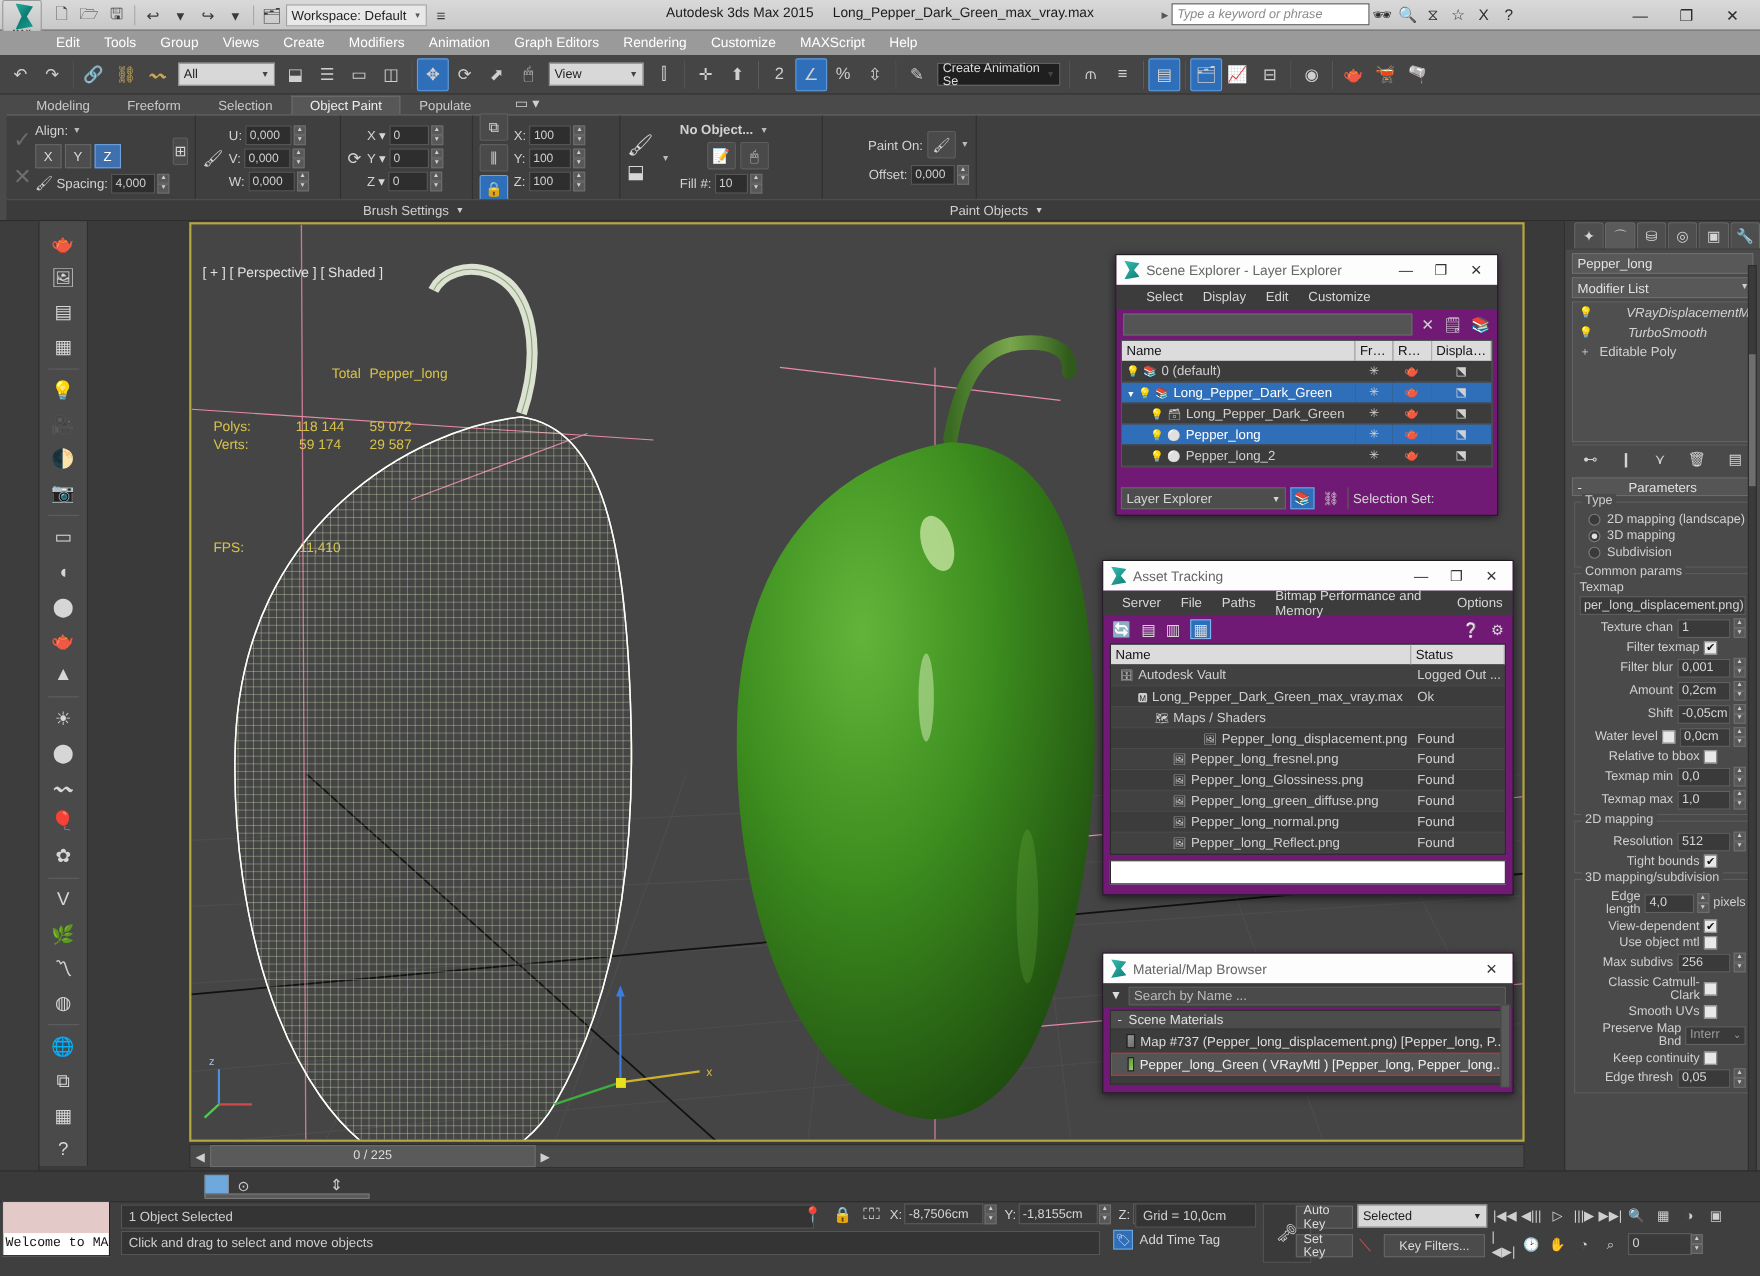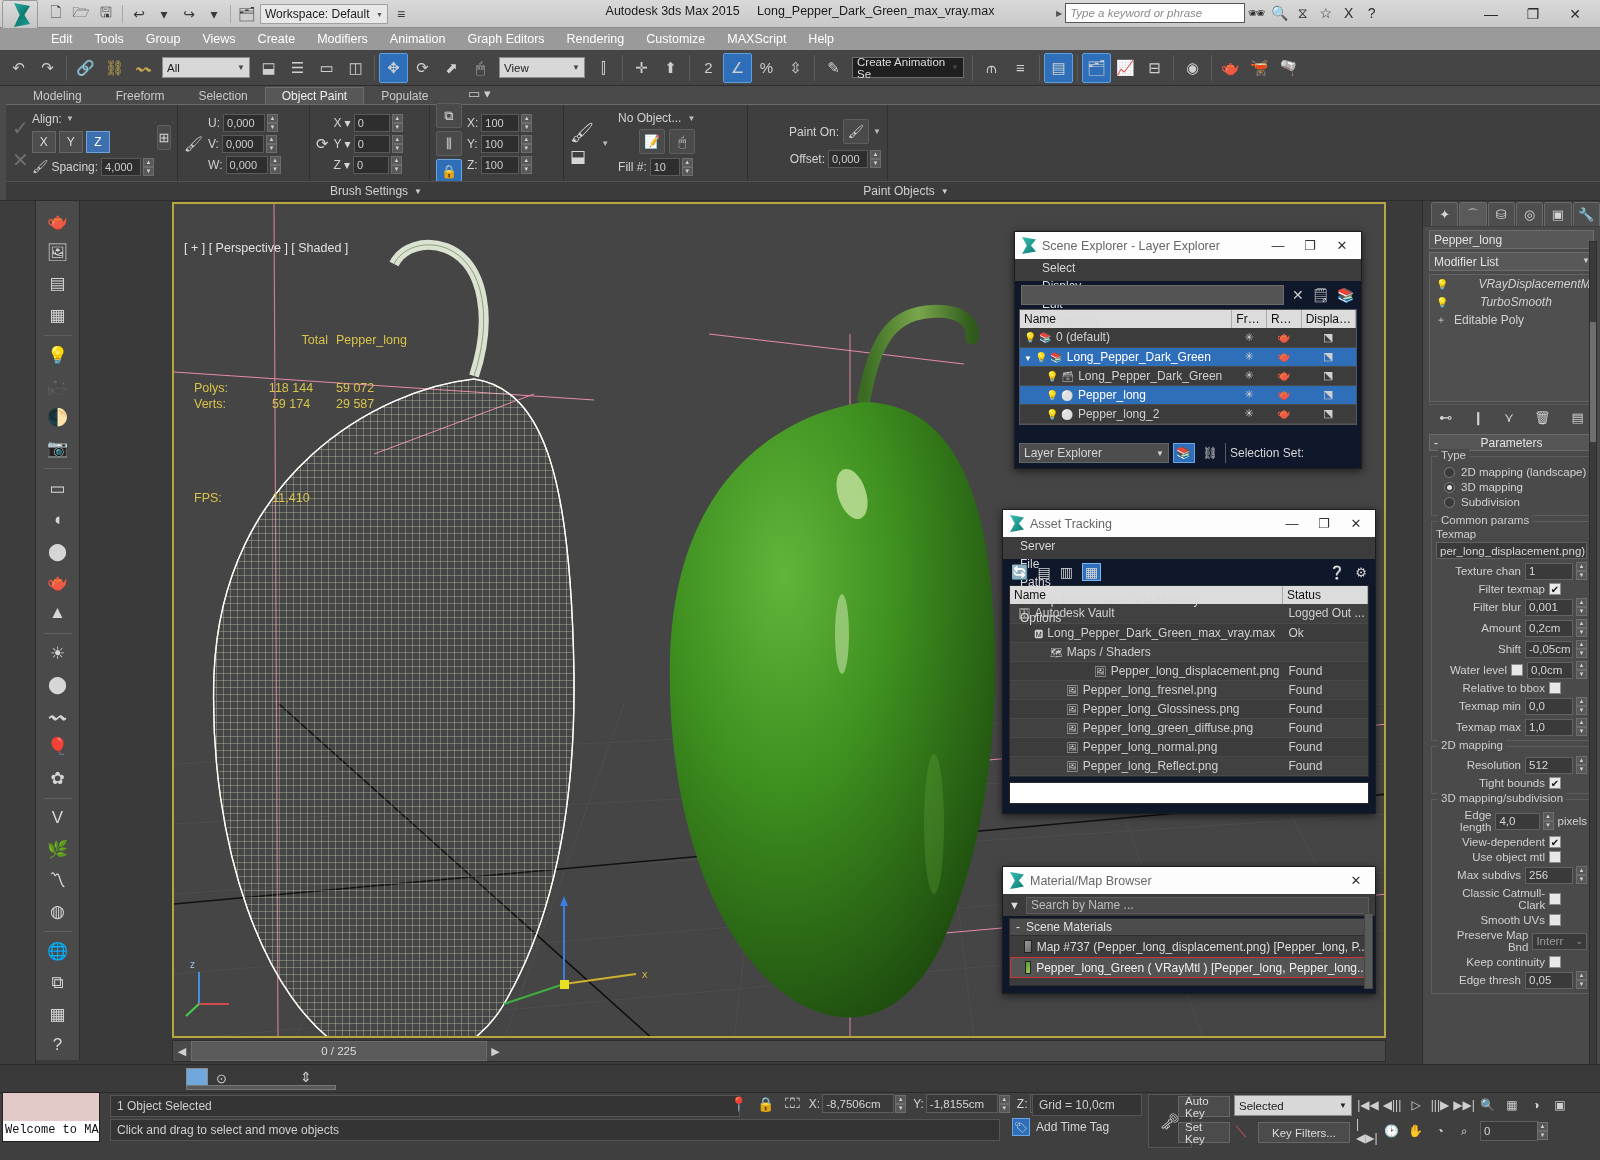--- a/index.html
+++ b/index.html
@@ -80,28 +80,28 @@
   .lsep{width:28px;height:1px;background:#5f5f5f;margin:3px 0;}
   .leftstrip{position:absolute;left:0;top:201px;width:36px;bottom:0;background:#3d3d3d;border-right:1px solid #2b2b2b;}
 
   
   .viewport{position:absolute;left:172px;top:202px;width:1214px;height:836px;
      background:#454545;border:2px solid #b5a642;overflow:hidden;}
   .vpstats{position:absolute;left:10px;top:4px;color:#d9c34a;font-size:12.5px;line-height:16px;
      font-family:"Liberation Sans",sans-serif;white-space:pre;}
 
   
-  .win{position:absolute;background:#0f172a;border:1px solid #1d1d1d;box-shadow:0 2px 8px rgba(0,0,0,.6);}
+  .win{position:absolute;background:#701a75;border:1px solid #1d1d1d;box-shadow:0 2px 8px rgba(0,0,0,.6);}
   .wtitle{height:27px;background:#fdfdfd;display:flex;align-items:center;padding:0 4px;gap:6px;}
   .wtitle .tt{font-size:12.5px;color:#666;}
   .wtitle .ic{width:17px;height:17px;background:linear-gradient(135deg,#3cc4b7,#0d7d74);
      clip-path:polygon(18% 0%,100% 14%,70% 50%,100% 86%,18% 100%,46% 50%);}
   .wtbtns{margin-left:auto;display:flex;align-items:center;gap:2px;}
   .wtb{width:30px;height:23px;display:flex;align-items:center;justify-content:center;font-size:13px;color:#333;}
-  .wmenu{height:22px;background:#3c3c3c;display:flex;align-items:flex-start;padding-left:18px;gap:0px;flex-direction:column;}
+  .wmenu{height:22px;background:#3c3c3c;display:flex;align-items:center;padding-left:18px;gap:0px;}
   .wmenu span{padding:2px 9px;font-size:12px;color:#d7d7d7;}
 
   table.lst{border-collapse:collapse;width:100%;font-size:12px;}
   table.lst th{background:#dcdcdc;color:#111;font-weight:normal;text-align:left;
      padding:2px 4px;border-right:1px solid #aaa;font-size:12px;}
   table.lst td{padding:1px 3px;border-bottom:1px solid #4a4a4a;color:#d0d0d0;height:19px;}
 
   .ar-row td{background:#3c3c3c;}
   .ar-row:nth-child(odd) td{background:#414141;}
 
@@ -406,21 +406,21 @@
         </div>
     </div>
 
     <div class="ribgroup" style="width:184px;">
       <div style="display:flex;flex-direction:column;gap:2px;margin-right:4px;">
         <div style="font-size:19px;">🖌</div>
         <div style="font-size:17px;">⬓</div>
       </div>
       <div style="font-size:8px;color:#bbb;margin-right:6px;">▼</div>
       <div style="display:flex;flex-direction:column;gap:4px;">
-        <div style="display:flex;align-items:center;gap:6px;">
+        <div style="display:flex;align-items:center;gap:6px;font-weight:bold;">
           <span class="lbl">No Object...</span>
           <span style="font-size:8px;color:#bbb;">▼</span>
         </div>
         <div style="display:flex;align-items:center;gap:4px;justify-content:flex-end;">
           <div class="ibtn">📝</div>
           <div class="ibtn">🖱</div>
         </div>
         <div style="display:flex;align-items:center;gap:3px;">
           <span class="lbl">Fill #:</span>
           <div class="nfield" style="width:30px;">10</div>

